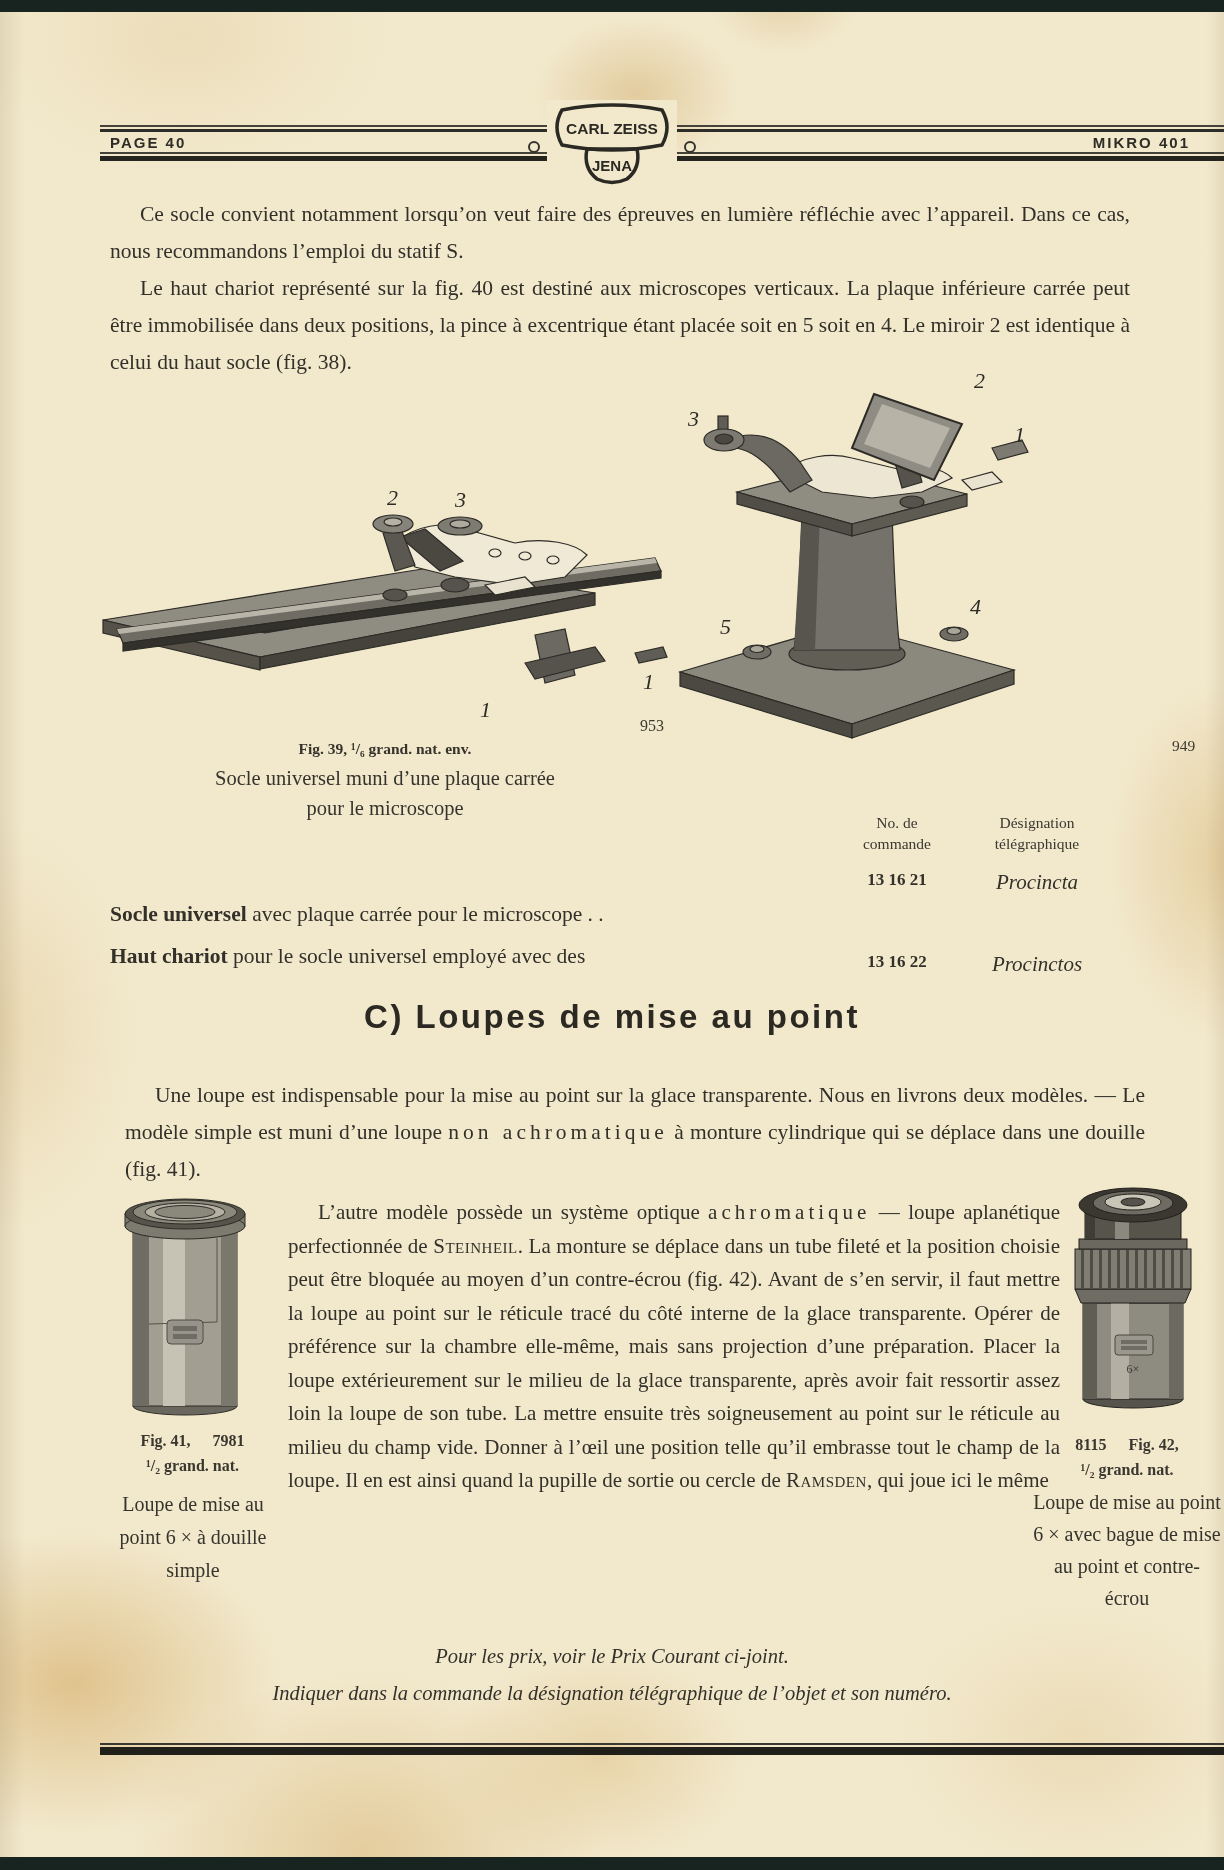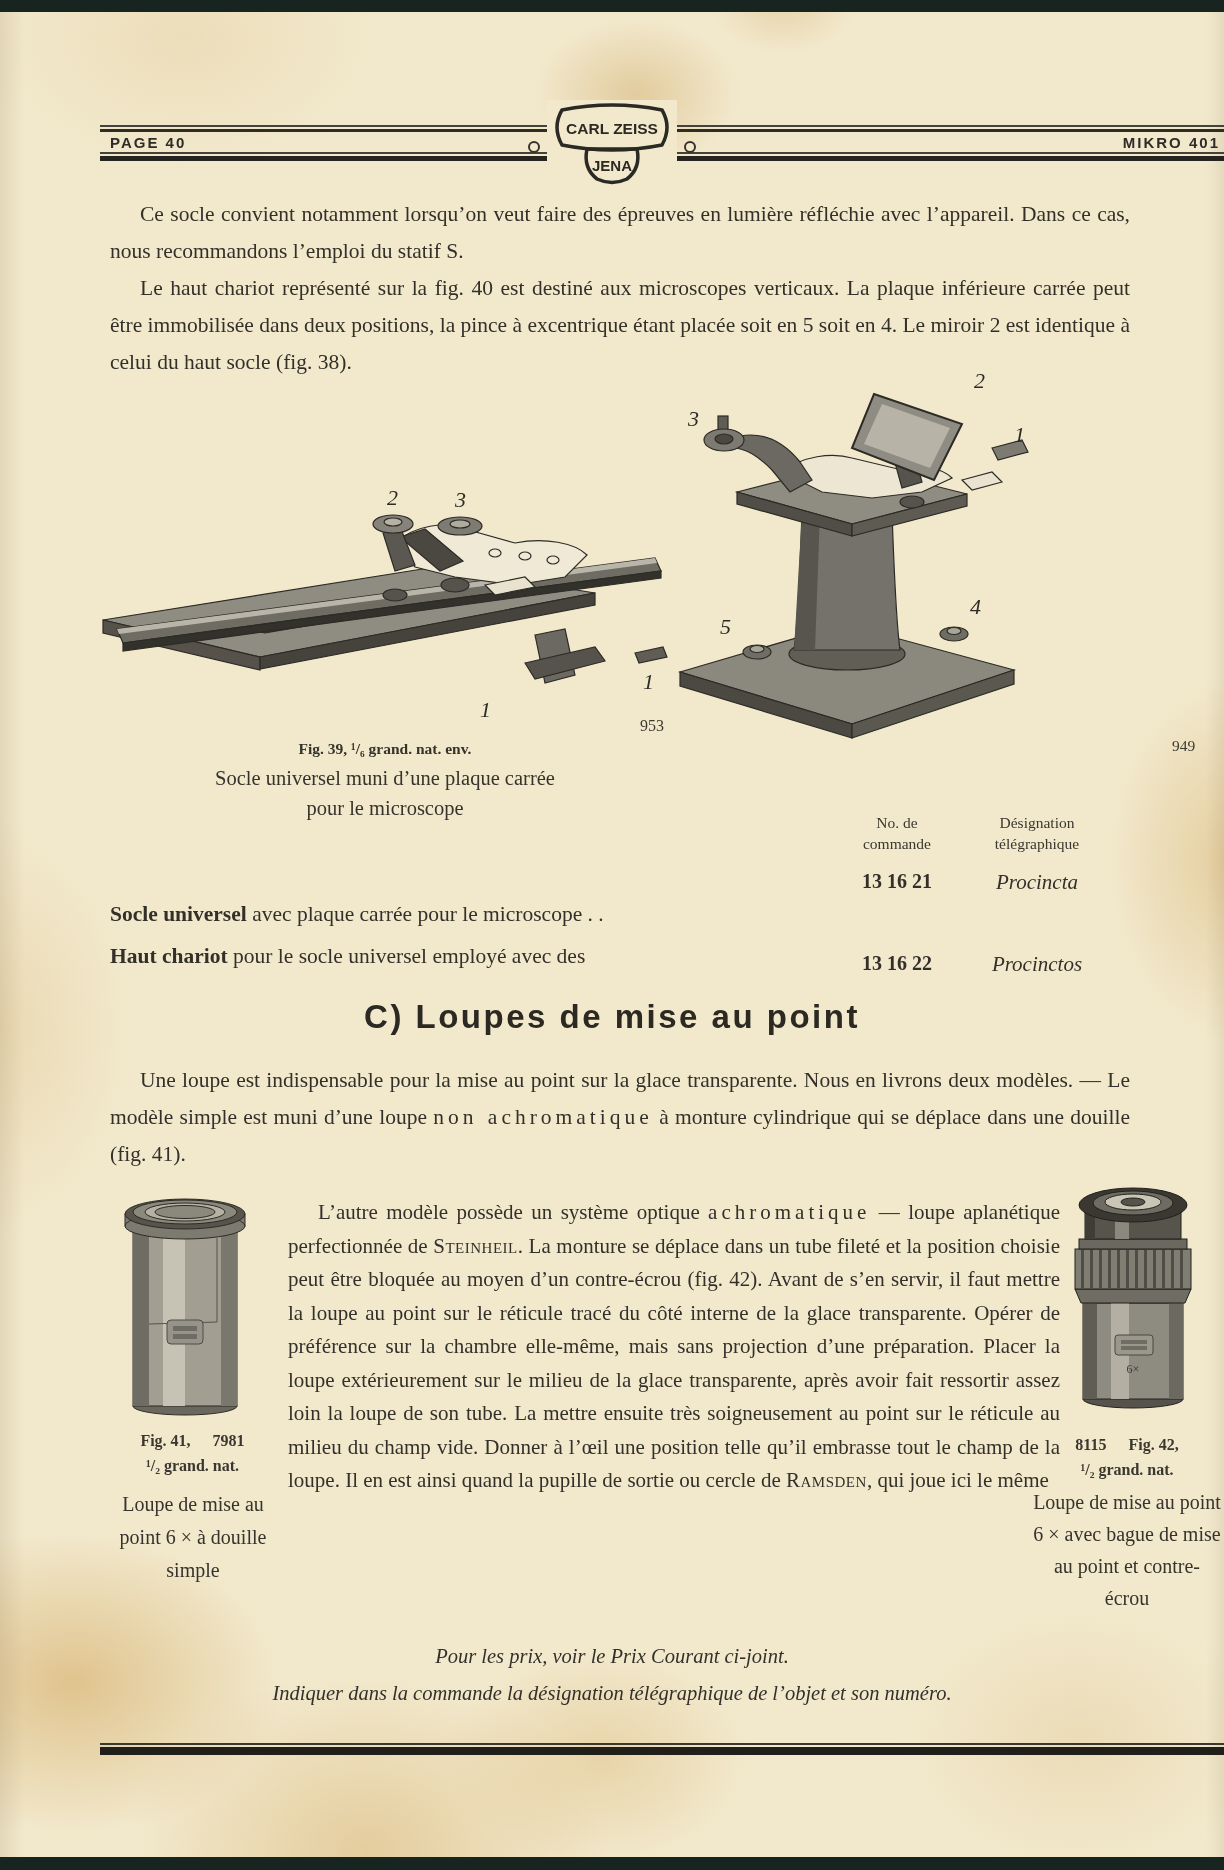--- a/index.html
+++ b/index.html
@@ -24,48 +24,48 @@
   .band-top{top:0;height:12px;}
   .band-bottom{bottom:0;height:13px;}
   .rule{position:absolute;left:100px;right:0;}
   .r1{top:125px;height:2px;background:#45423a;}
   .r2{top:129px;height:3px;background:#2e2c26;}
   .r3{top:152px;height:2px;background:#45423a;}
   .r4{top:156px;height:5px;background:#26241f;}
   .hdr-label{position:absolute;top:134px;font-family:"Liberation Sans",sans-serif;
     font-size:15px;font-weight:bold;letter-spacing:2px;color:#2e2c26;}
   .page-label{left:110px;}
-  .doc-label{right:4px;margin-left:26px;}
+  .doc-label{right:34px;margin-left:26px;}
   .logo-wrap{position:absolute;left:547px;top:100px;width:130px;height:96px;background:#f2e9cd;}
   .orn{position:absolute;top:141px;width:8px;height:8px;border:2px solid #35332c;
     border-radius:50%;background:#f2e9cd;}
   .orn-l{left:528px;} .orn-r{left:684px;}
   .intro{position:absolute;left:110px;top:196px;width:1020px;font-size:21.5px;
     line-height:37px;text-align:justify;}
   .intro p{margin:0;text-indent:30px;}
   .fig{position:absolute;}
   .photo-num{position:absolute;font-size:16px;color:#3c3930;}
   .cap{position:absolute;text-align:center;color:#36332c;}
   .cap-meta{font-size:15.5px;font-weight:600;margin-bottom:5px;}
   .cap-line{font-size:20.5px;line-height:30px;}
   .otable{position:absolute;left:110px;top:812px;width:1020px;height:195px;}
   .otable .th{position:absolute;top:0;text-align:center;font-size:15.5px;line-height:21px;color:#3a372f;}
   .th-num{left:707px;width:160px;}
   .th-tel{left:842px;width:170px;}
   .orow{position:absolute;left:0;width:1020px;height:36px;}
   .orow .desc{position:absolute;left:0;width:712px;font-size:21.5px;white-space:nowrap;margin-top:32px;}
-  .orow .num{position:absolute;left:722px;width:130px;text-align:center;font-weight:bold;font-size:20px;}
+  .orow .num{position:absolute;left:722px;width:130px;text-align:center;font-weight:bold;font-size:17px;}
   .orow .tel{position:absolute;left:842px;width:170px;text-align:center;font-style:italic;font-size:21px;}
   .row1{top:58px;} .row2a{top:100px;} .row2b{top:140px;}
   .row2b .desc{padding-left:55px;}
   .sec-head{position:absolute;left:0;top:998px;width:1224px;text-align:center;
     font-family:"Liberation Sans",sans-serif;font-weight:700;font-size:33px;
     letter-spacing:2.5px;color:#2b2922;}
   .loupe-intro{position:absolute;left:110px;top:1062px;width:1020px;font-size:21.5px;
-    line-height:37px;text-align:justify;text-indent:30px;margin:0;}
+    line-height:37px;text-align:justify;text-indent:30px;margin:15px;}
   .center-col{position:absolute;left:272px;top:1180px;width:772px;font-size:21px;
     line-height:33.5px;text-align:justify;margin:16px;text-indent:30px;}
   .lsp{letter-spacing:4px;}
   .sc{font-variant:small-caps;letter-spacing:0.5px;}
   .side-meta{position:absolute;text-align:center;font-size:16px;font-weight:600;
     line-height:25px;color:#3a372f;}
   .side-meta .gap{display:inline-block;width:22px;}
   .side-cap{position:absolute;text-align:center;font-size:20px;line-height:33px;color:#36332c;}
   .footer{position:absolute;left:0;top:1638px;width:1224px;text-align:center;
     font-style:italic;font-size:20.5px;line-height:37px;color:#33302a;}

